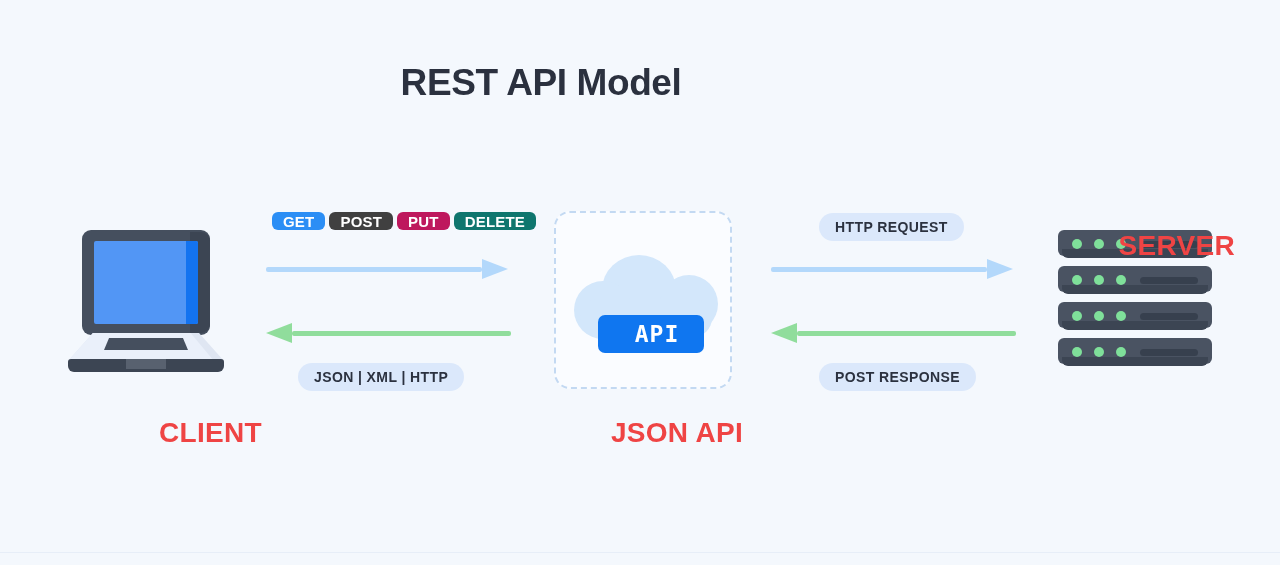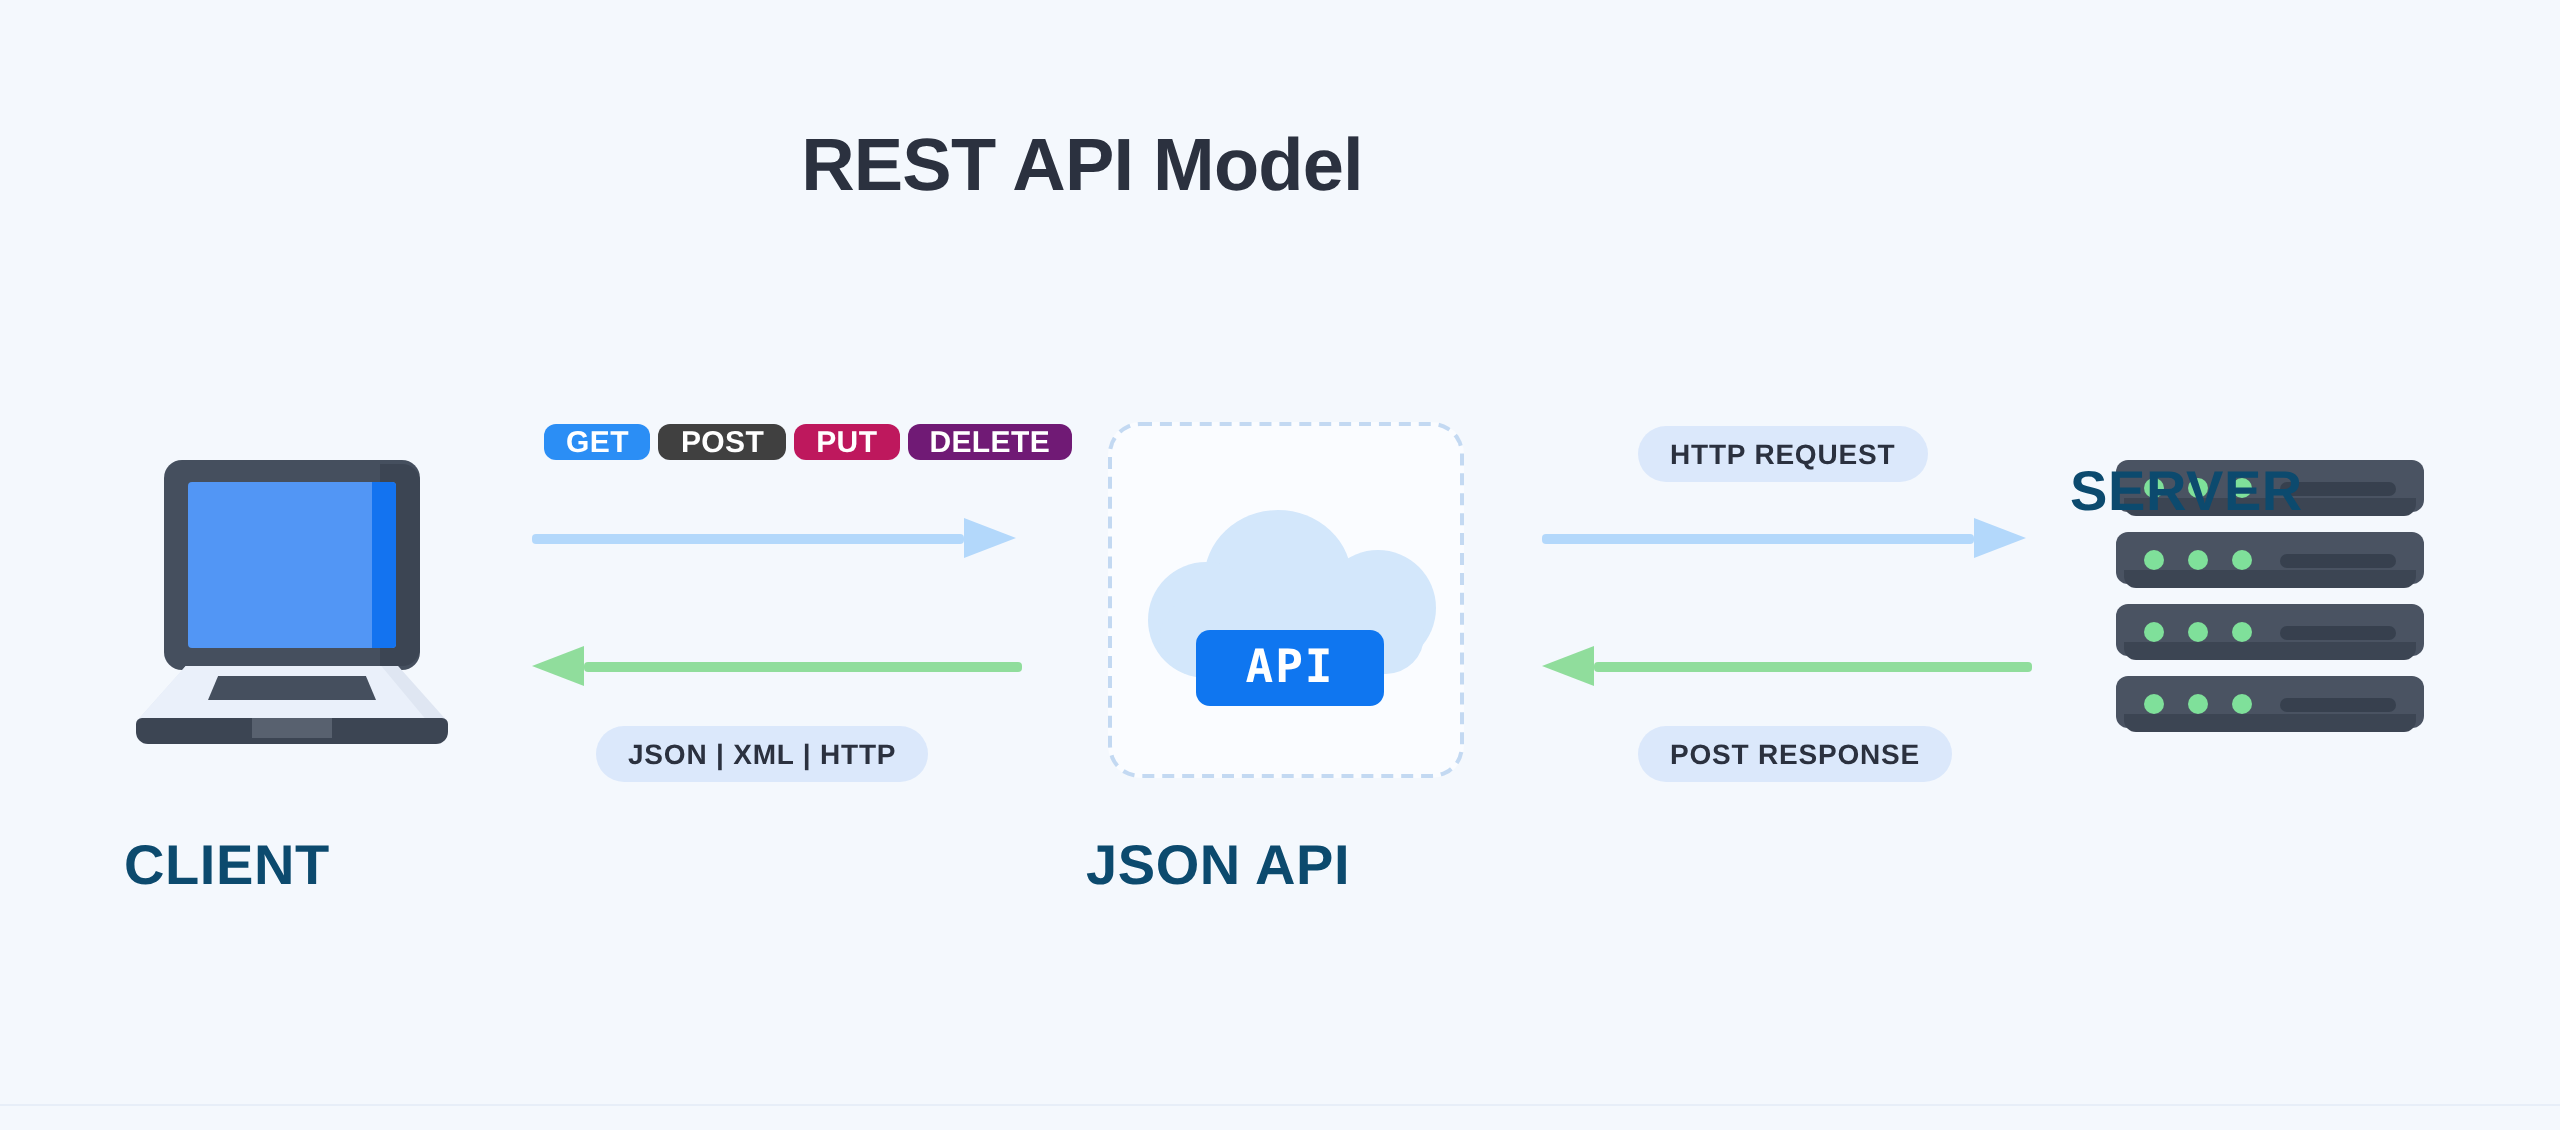--- a/index.html
+++ b/index.html
@@ -37,24 +37,24 @@
     font-size: 37px;
     font-weight: bold;
     color: #2b313f;
     letter-spacing: -0.4px;
   }
 
   
   .col-label {
     position: absolute;
     top: 417px;
-    text-align: left;
+    text-align: right;
     font-size: 28px;
     font-weight: bold;
-    color: #0c4a6e;
+    color: #ef4444;
     letter-spacing: 0.3px;
   }
   .col-label.client { left: 62px;  width: 200px; }
   .col-label.api    { left: 543px; width: 200px; }
   .col-label.server { left: 1035px; width: 200px; }
 
   
   .laptop { position: absolute; left: 68px; top: 230px; width: 156px; height: 140px; }
   .lp-lid {
     position: absolute; left: 14px; top: 0; width: 128px; height: 105px;
@@ -136,21 +136,21 @@
   .cloud .c3 { left: 86px;  top: 20px; width: 58px; height: 58px; }
   .cloud .base {
     position: absolute; left: 6px; top: 44px; width: 132px; height: 38px;
     background: #d3e7fb; border-radius: 20px;
   }
   .api-badge {
     position: absolute; left: 42px; top: 102px; width: 94px; height: 38px;
     background: #0f76f0; border-radius: 7px;
     display: flex; align-items: center; justify-content: center;
     color: #ffffff; font-family: "DejaVu Sans Mono", monospace;
-    font-size: 23px; font-weight: bold; letter-spacing: 1px;
+    font-size: 23px; font-weight: bold; letter-spacing: 1px; padding-left: 12px;
   }
 
   
   .methods {
     position: absolute; left: 272px; top: 212px;
     display: flex; gap: 4px; align-items: center;
   }
   .chip {
     height: 18px; display: flex; align-items: center; justify-content: center;
     border-radius: 6px; color: #fff; font-size: 15px; font-weight: bold;
@@ -207,21 +207,21 @@
     <div class="lp-keys"></div>
     <div class="lp-foot"></div>
     <div class="lp-pad2"></div>
   </div>
   <div class="col-label client">CLIENT</div>
 
   <div class="methods">
     <div class="chip" style="background:#2b8ef5">GET</div>
     <div class="chip" style="background:#404040">POST</div>
     <div class="chip" style="background:#be185d">PUT</div>
-    <div class="chip" style="background:#701a75">DELETE</div>
+    <div class="chip" style="background:#0f766e">DELETE</div>
   </div>
 
   <div class="arrow right a-lr">
     <div class="shaft"></div>
     <div class="head"></div>
   </div>
   <div class="arrow left a-lg">
     <div class="shaft"></div>
     <div class="head"></div>
   </div>

